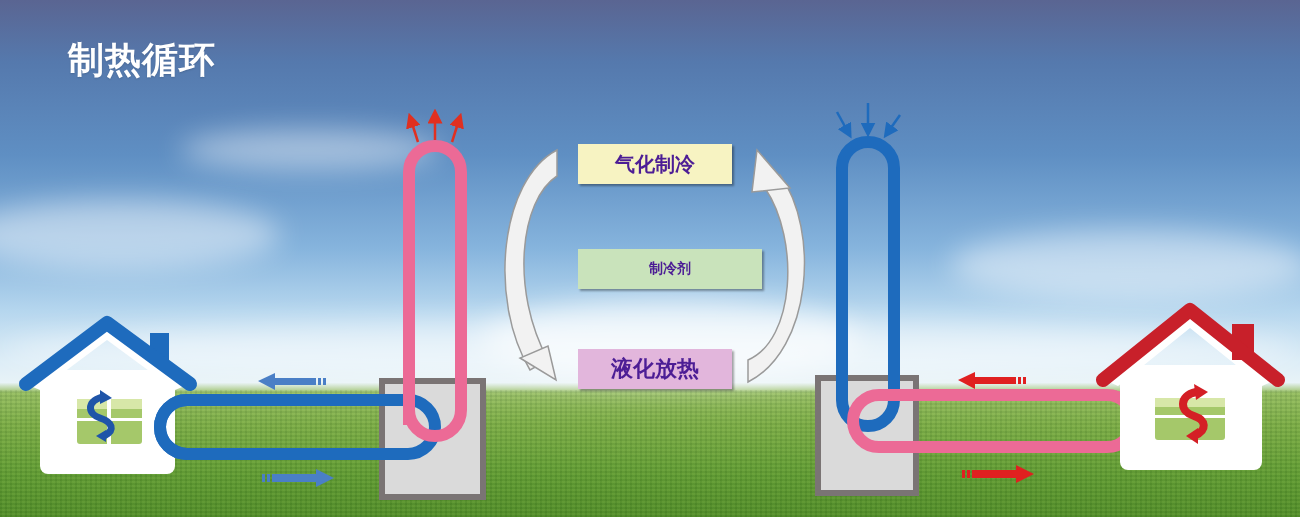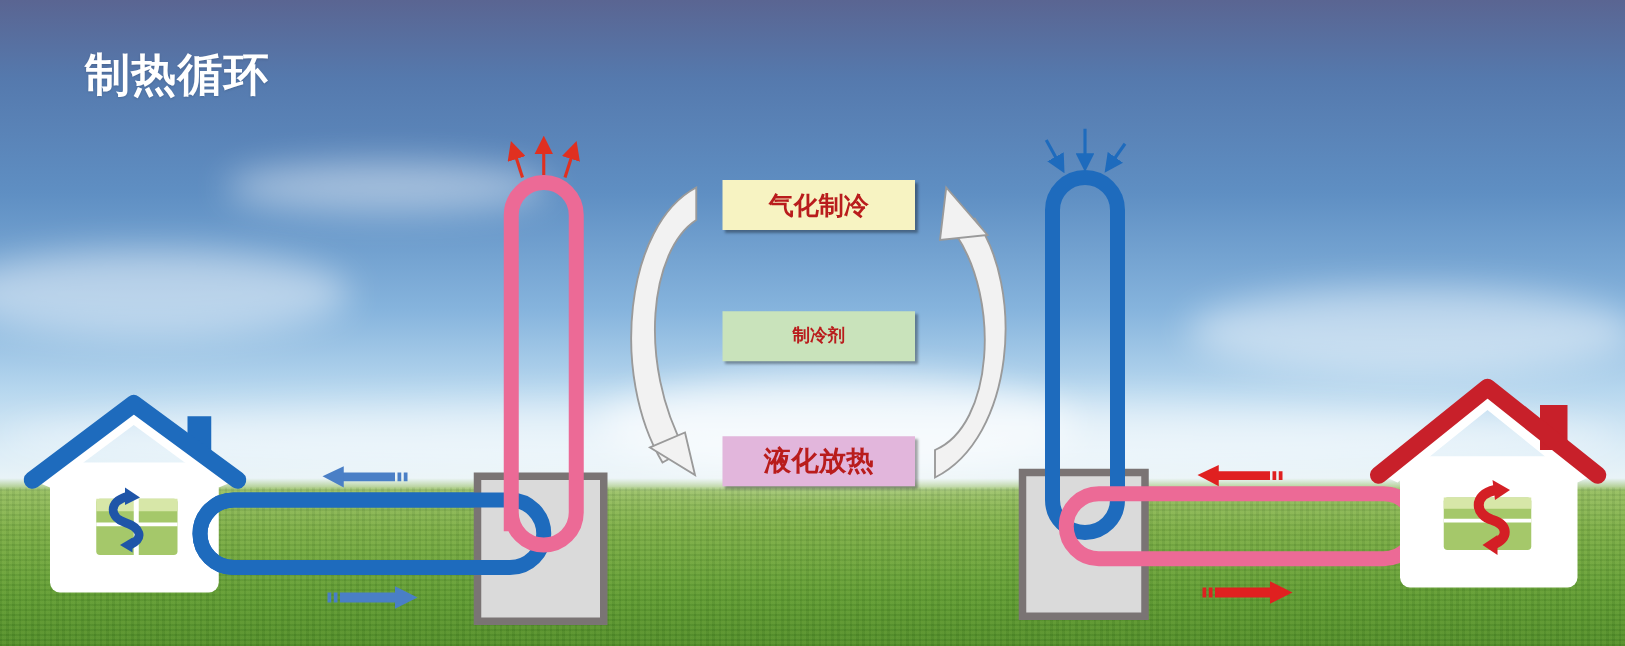--- a/index.html
+++ b/index.html
@@ -9,23 +9,23 @@
     background: linear-gradient(180deg, #5a6592 0%, #5579ad 12%, #5f8fc3 30%, #86b4dd 48%, #b5d6ee 60%, #dcedf7 70%, #e8f3f7 74%, #9bc068 76%, #7fae4a 82%, #5f9a33 92%, #4f8a28 100%); }
   .cloud { position:absolute; border-radius:50%; background:rgba(255,255,255,0.45); filter: blur(14px); }
   .grass-tex { position:absolute; left:0; top:390px; width:1300px; height:127px;
     background: repeating-linear-gradient(90deg, rgba(60,110,30,0.12) 0 2px, rgba(140,190,80,0.10) 2px 5px),
                 repeating-linear-gradient(0deg, rgba(40,90,20,0.10) 0 2px, rgba(170,210,110,0.08) 2px 4px); }
   .title { position:absolute; color:#fff; font-weight:bold; font-size:36px; letter-spacing:1px;
     text-shadow: 0 1px 2px rgba(0,0,0,0.15); }
   .title-left { left:68px; top:36px; }
   .title-right { left:1028px; top:42px; }
   .label-box { position:absolute; display:flex; align-items:center; justify-content:center;
-    font-weight:bold; color:#b91c1c; box-shadow: 2px 2px 2px rgba(0,0,0,0.35); }
+    font-weight:bold; color:#4c1d95; box-shadow: 2px 2px 2px rgba(0,0,0,0.35); }
   .box-vapor { left:578px; top:144px; width:154px; height:40px; background:#f7f3c2; font-size:20px; }
-  .box-refrig { left:578px; top:249px; width:154px; height:40px; background:#c9e3bb; font-size:14px; }
+  .box-refrig { left:578px; top:249px; width:184px; height:40px; background:#c9e3bb; font-size:14px; }
   .box-liquid { left:578px; top:349px; width:154px; height:40px; background:#e2b6dc; font-size:22px; }
   svg.overlay { position:absolute; left:0; top:0; }
 </style>
 </head>
 <body>
 
 <div class="scene">
   <div class="cloud" style="left:-40px;top:200px;width:320px;height:70px;"></div>
   <div class="cloud" style="left:180px;top:130px;width:260px;height:40px;"></div>
   <div class="cloud" style="left:480px;top:300px;width:380px;height:80px;background:rgba(255,255,255,0.6);"></div>

